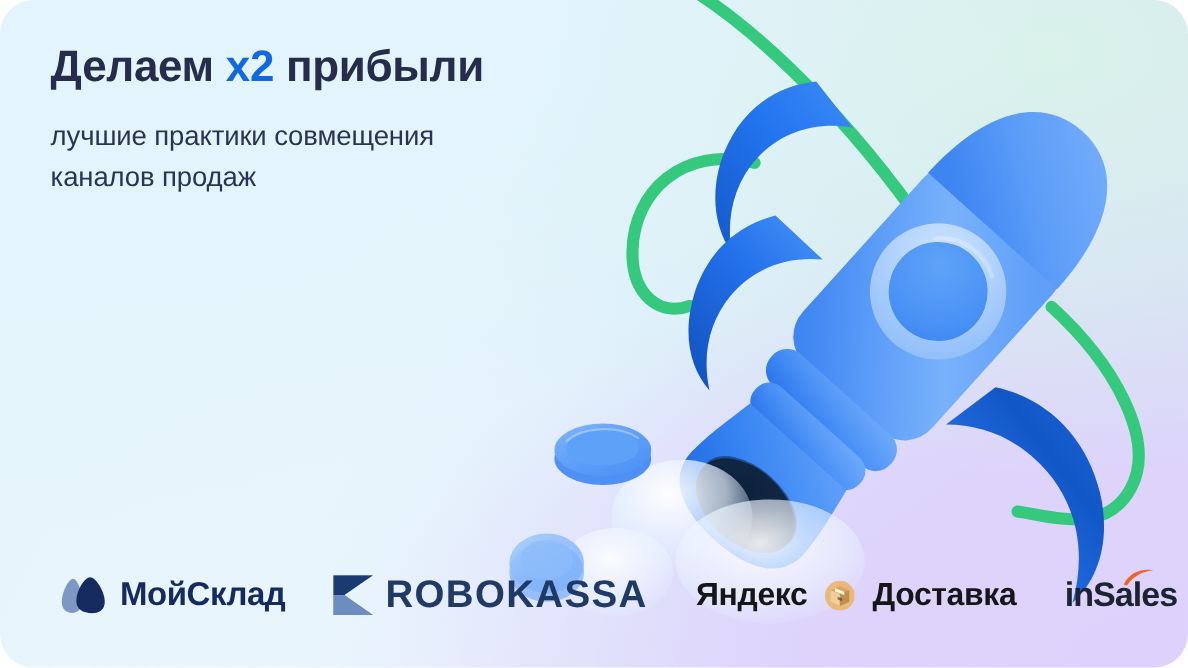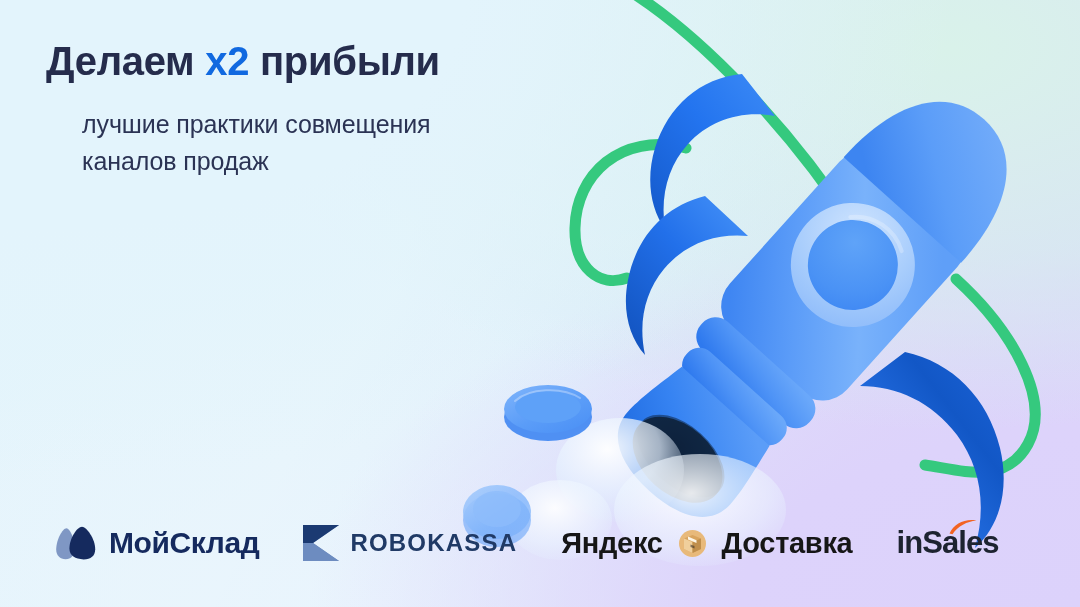--- a/index.html
+++ b/index.html
@@ -9,56 +9,57 @@
     position:relative;
     width:1080px; height:607px;
     overflow:hidden;
     font-family:"Liberation Sans", sans-serif;
     background:
       radial-gradient(120% 110% at 2% 0%,   #e3f4fc 0%,   #e3f4fc 34%, rgba(227,244,252,0) 72%),
       radial-gradient(95% 90%  at 88% 8%,   #d9f2ea 0%,   rgba(214,240,238,0.65) 38%, rgba(214,240,238,0) 70%),
       radial-gradient(105% 95% at 100% 100%,#dcd2fb 0%,   #ddd3fb 30%, rgba(221,211,251,0) 68%),
       radial-gradient(90% 80%  at 35% 100%, #eaf5fd 0%,   rgba(234,245,253,0) 65%),
       linear-gradient(118deg, #e3f4fc 0%, #e6f5fb 38%, #dfeefb 55%, #ded9f8 78%, #dbd2fa 100%);
+    border-radius: 31px;
   }
 
   
   .curves { position:absolute; inset:0; pointer-events:none; }
 
   
   .rocket-svg { position:absolute; inset:0; pointer-events:none; }
 
   
   .copy { position:absolute; left:46px; top:36px; width:580px; }
   .headline {
     font-size:40px; line-height:50px; font-weight:700;
     color:#252c4c; letter-spacing:-0.3px; white-space:pre-line;
   }
   .headline .accent { color:#1169e0; }
   .subhead {
     margin-top:20px;
     font-size:25px; line-height:37px; font-weight:400;
-    color:#2b3354; letter-spacing:-0.1px; white-space:pre-line;margin-left:36px;
+    color:#2b3354; letter-spacing:-0.1px; white-space:pre-line;
   }
 
   
   .logos {
     position:absolute; left:52px; bottom:46px;
     display:flex; align-items:center; gap:44px;
   }
   .logo { display:flex; align-items:center; gap:11px; }
 
   .ms-mark { width:46px; height:34px; flex:none; }
   .ms-text {
     font-size:30px; font-weight:700; color:#152a5e; letter-spacing:-0.4px;
   }
 
   .rk-mark { width:36px; height:36px; flex:none; }
   .rk-text {
-    font-size:24px; font-weight:700; color:#203a66; letter-spacing:1.2px;
+    font-size:35px; font-weight:700; color:#203a66; letter-spacing:1.2px;
   }
 
   .is-wrap { position:relative; }
   .is-text { font-size:31px; font-weight:700; color:#1d2330; letter-spacing:-0.9px; }
   .is-swoosh { position:absolute; left:52px; top:-7px; width:30px; height:17px; }
 
   .yd-text { font-size:29px; font-weight:700; color:#161616; letter-spacing:-0.3px; }
   .yd-box { width:27px; height:27px; margin:0 5px; vertical-align:-4px; flex:none; }
   .yd-wrap { display:flex; align-items:center; }
 </style>

